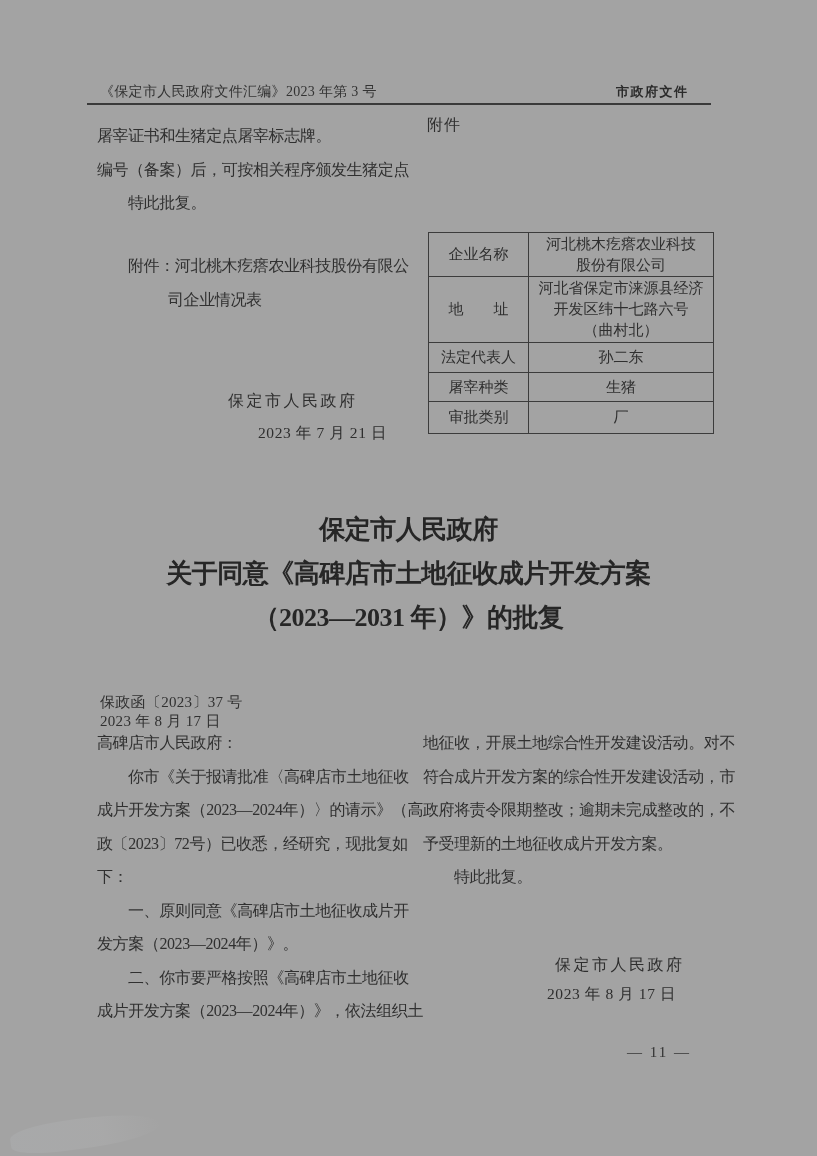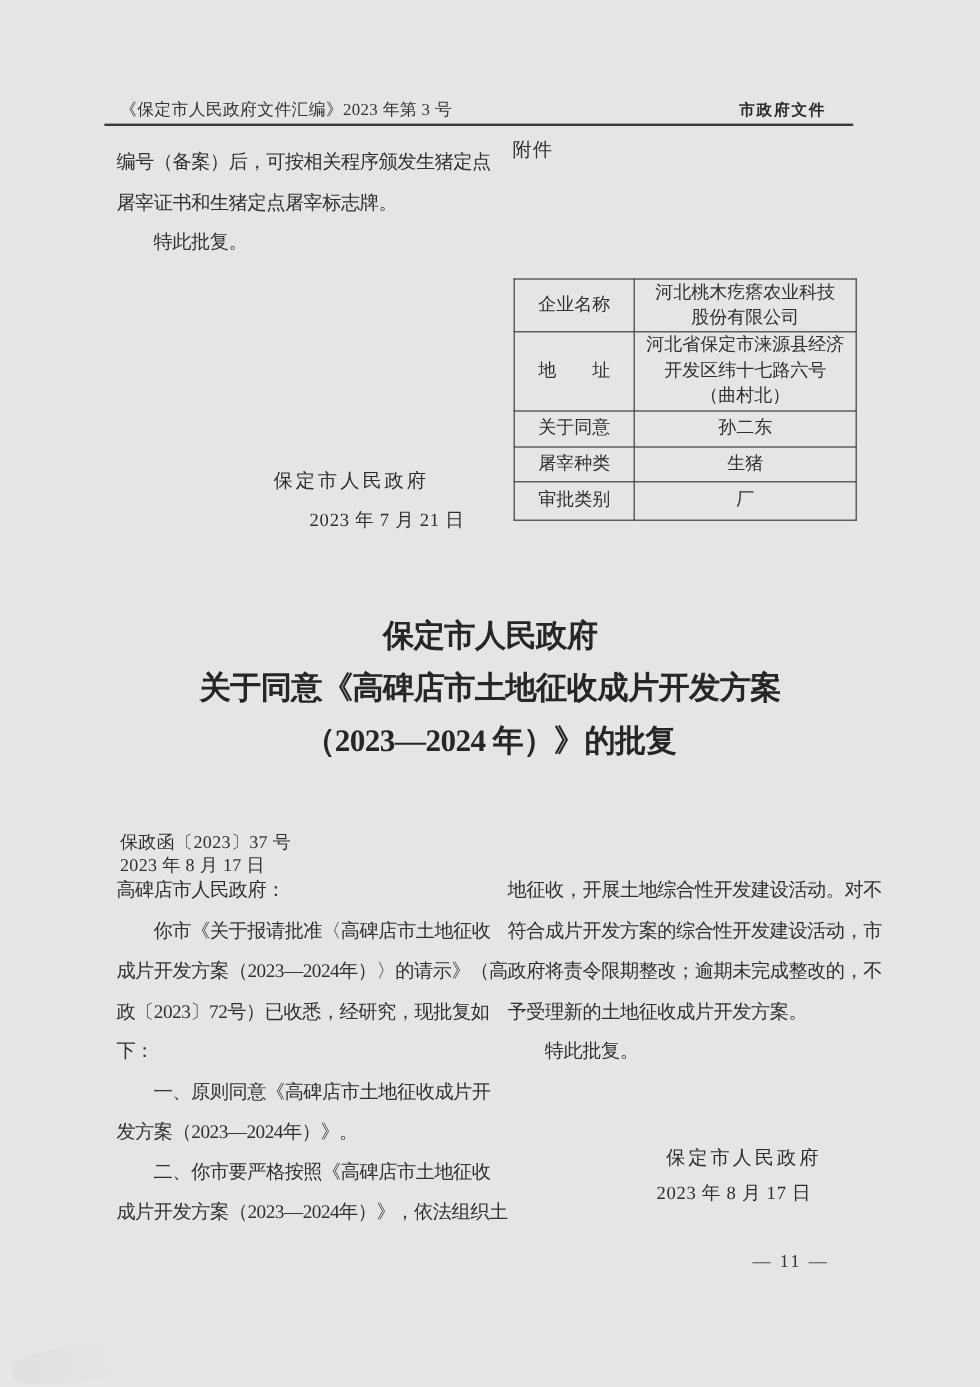--- a/index.html
+++ b/index.html
@@ -1,19 +1,19 @@
 <!DOCTYPE html>
 <html lang="zh"><head>
 <meta charset="utf-8">
 <style>
   html,body{margin:0;padding:0;background:#ffffff;}
   .page{
     position:relative;
     width:817px;height:1156px;
-    background:#e5e5e5;
+    background:#a3a3a3;
     overflow:hidden;
     color:#2e2e2e;
     font-family:"Liberation Serif", serif;
   }
   
   .hdr-left{
     position:absolute;left:100px;top:83px;
     font-size:14px;letter-spacing:0.3px;color:#333;
   }
   .hdr-right{
@@ -92,25 +92,29 @@
 </head>
 <body>
 
 <div class="page">
 
   <div class="hdr-left">《保定市人民政府文件汇编》2023 年第 3 号</div>
   <div class="hdr-right">市政府文件</div>
   <div class="hdr-rule"></div>
 
   <div class="col doc1-body">
+    <div class="bline">屠宰证书和生猪定点屠宰标志牌。</div>
     <div class="bline">编号（备案）后，可按相关程序颁发生猪定点</div>
-    <div class="bline">屠宰证书和生猪定点屠宰标志牌。</div>
     <div class="bline in2">特此批复。</div>
   </div>
 
+  <div class="col doc1-attach-ref">
+    <div class="bline in2">附件：河北桃木疙瘩农业科技股份有限公</div>
+    <div class="bline in-hang">司企业情况表</div>
+  </div>
 
   <div class="sign sign-name" style="left:228px;top:391px;">保定市人民政府</div>
   <div class="sign sign-date" style="left:222px;top:423px;margin-left:36px;">2023 年 7 月 21 日</div>
 
   <div class="attach-label">附件</div>
 
   <table class="info-table">
     <tbody>
       <tr class="r0">
         <td class="lbl">企业名称</td>
@@ -121,38 +125,38 @@
       </tr>
       <tr class="r1">
         <td class="lbl">地　　址</td>
         <td class="val">
           <div>河北省保定市涞源县经济</div>
           <div>开发区纬十七路六号</div>
           <div>（曲村北）</div>
         </td>
       </tr>
       <tr class="r2">
-        <td class="lbl">关于同意</td>
+        <td class="lbl">法定代表人</td>
         <td class="val">孙二东</td>
       </tr>
       <tr class="r3">
         <td class="lbl">屠宰种类</td>
         <td class="val">生猪</td>
       </tr>
       <tr class="r4">
         <td class="lbl">审批类别</td>
         <td class="val">厂</td>
       </tr>
     </tbody>
   </table>
 
   <div class="doc2-title">
     <div>保定市人民政府</div>
     <div>关于同意《高碑店市土地征收成片开发方案</div>
-    <div>（2023—2024 年）》的批复</div>
+    <div>（2023—2031 年）》的批复</div>
   </div>
 
   <div class="docnum-row">
     <span>保政函〔2023〕37 号</span>
     <span>2023 年 8 月 17 日</span>
   </div>
 
   <div class="col doc2-left">
     <div class="bline">高碑店市人民政府：</div>
     <div class="bline in2">你市《关于报请批准〈高碑店市土地征收</div>

